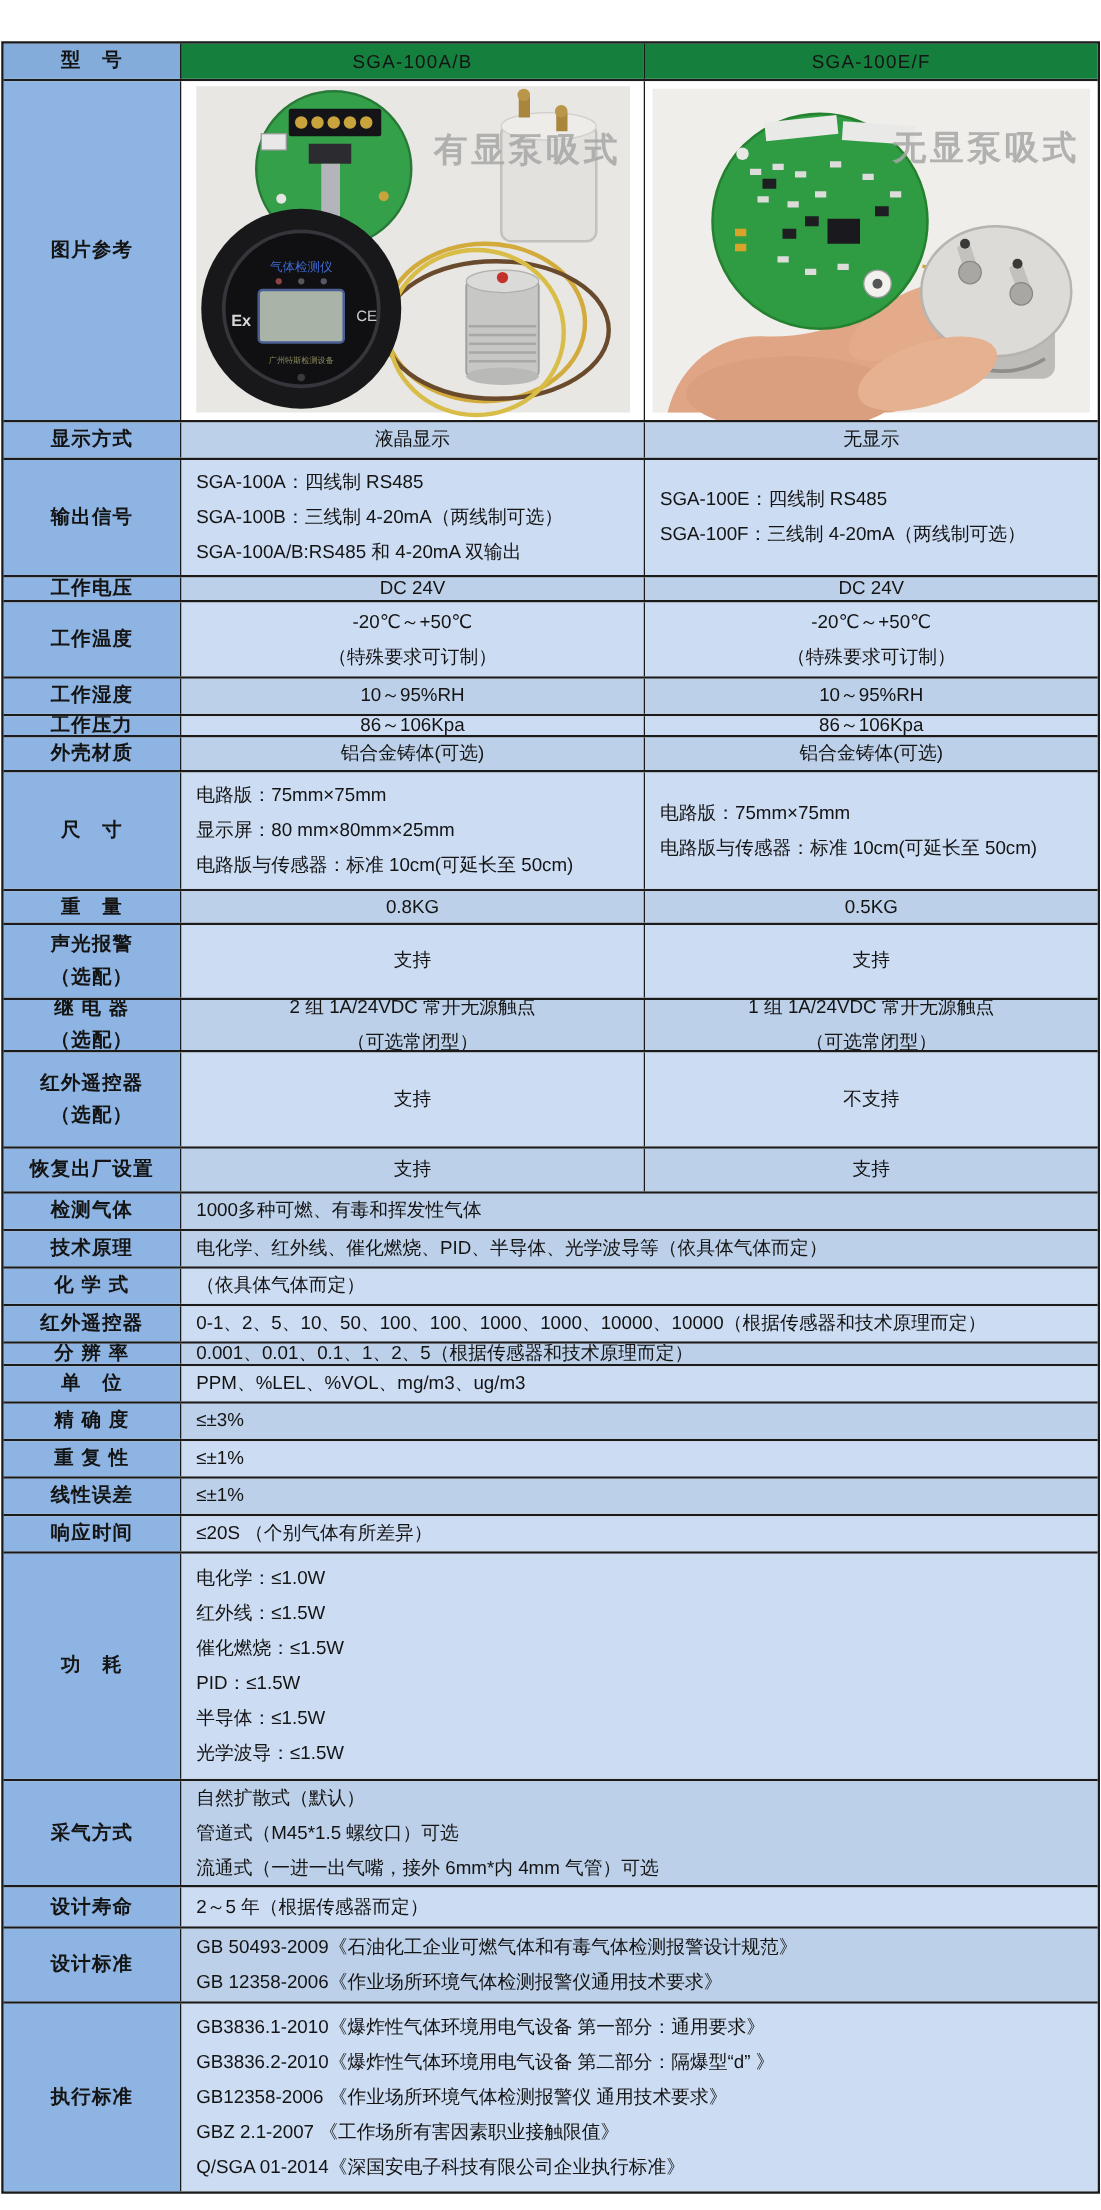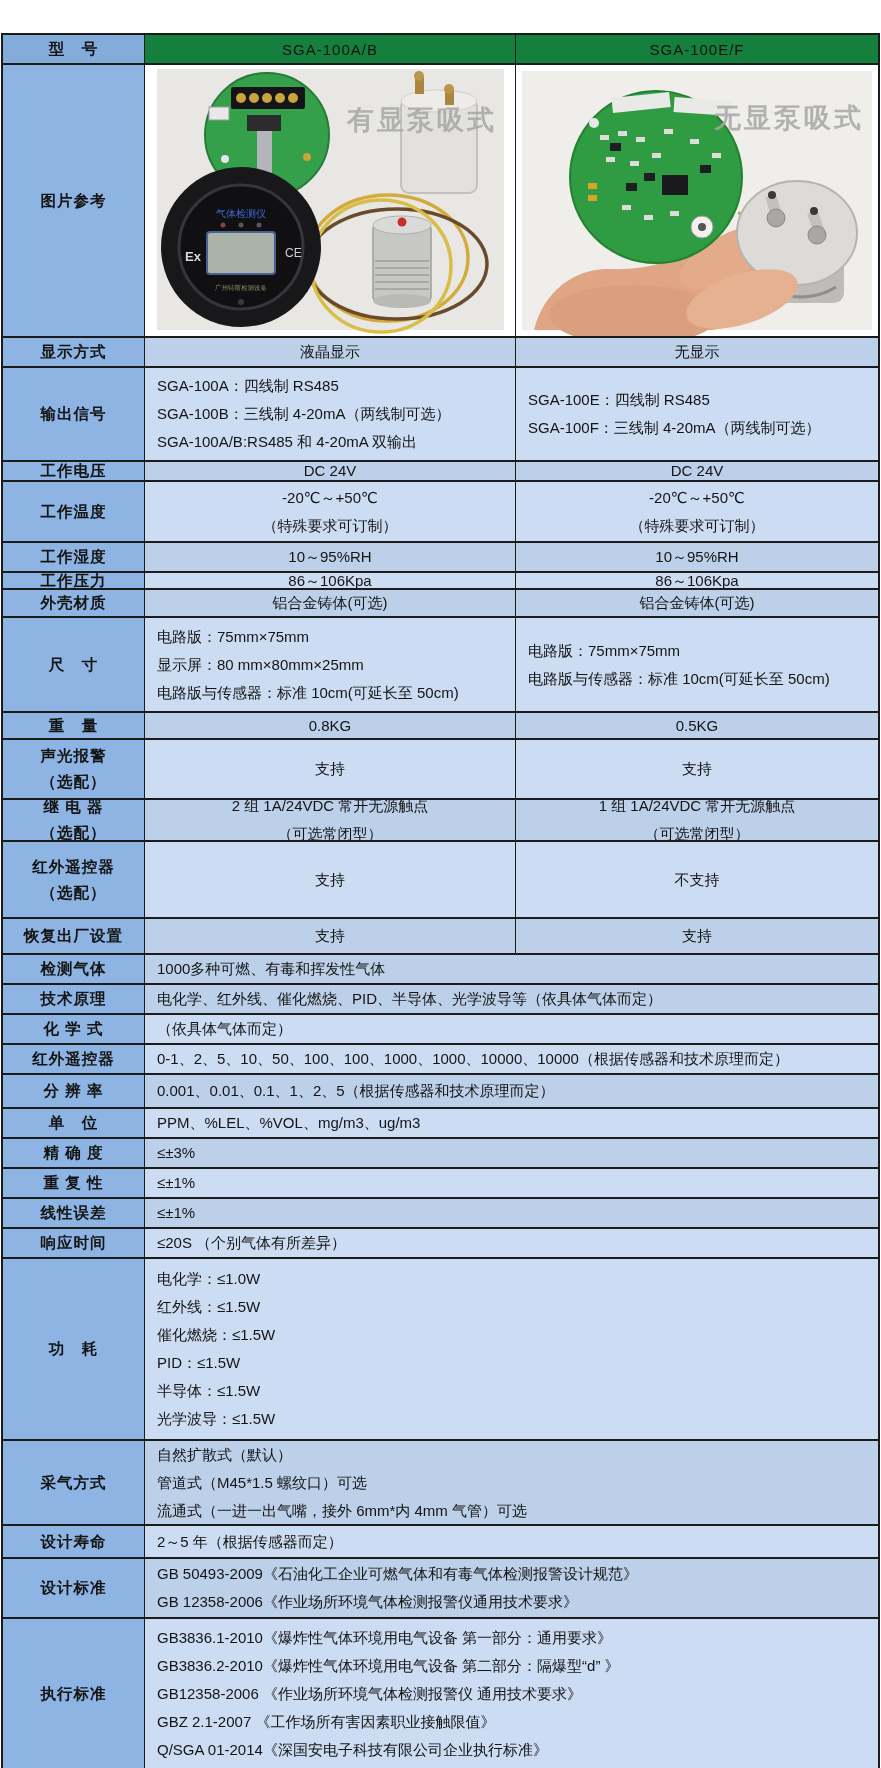--- a/index.html
+++ b/index.html
@@ -340,21 +340,21 @@
           </div>
         </div>
         <div class="trow light" style="height: 30px;">
           <div class="cell label">
             <div class="ln">红外遥控器</div>
           </div>
           <div class="cell value left span2">
             <div class="ln">0-1、2、5、10、50、100、100、1000、1000、10000、10000（根据传感器和技术原理而定）</div>
           </div>
         </div>
-        <div class="trow dark" style="height: 34px;">
+        <div class="trow dark" style="height: 18px;">
           <div class="cell label">
             <div class="ln">分 辨 率</div>
           </div>
           <div class="cell value left span2">
             <div class="ln">0.001、0.01、0.1、1、2、5（根据传感器和技术原理而定）</div>
           </div>
         </div>
         <div class="trow light" style="height: 30px;">
           <div class="cell label">
             <div class="ln">单　位</div>

